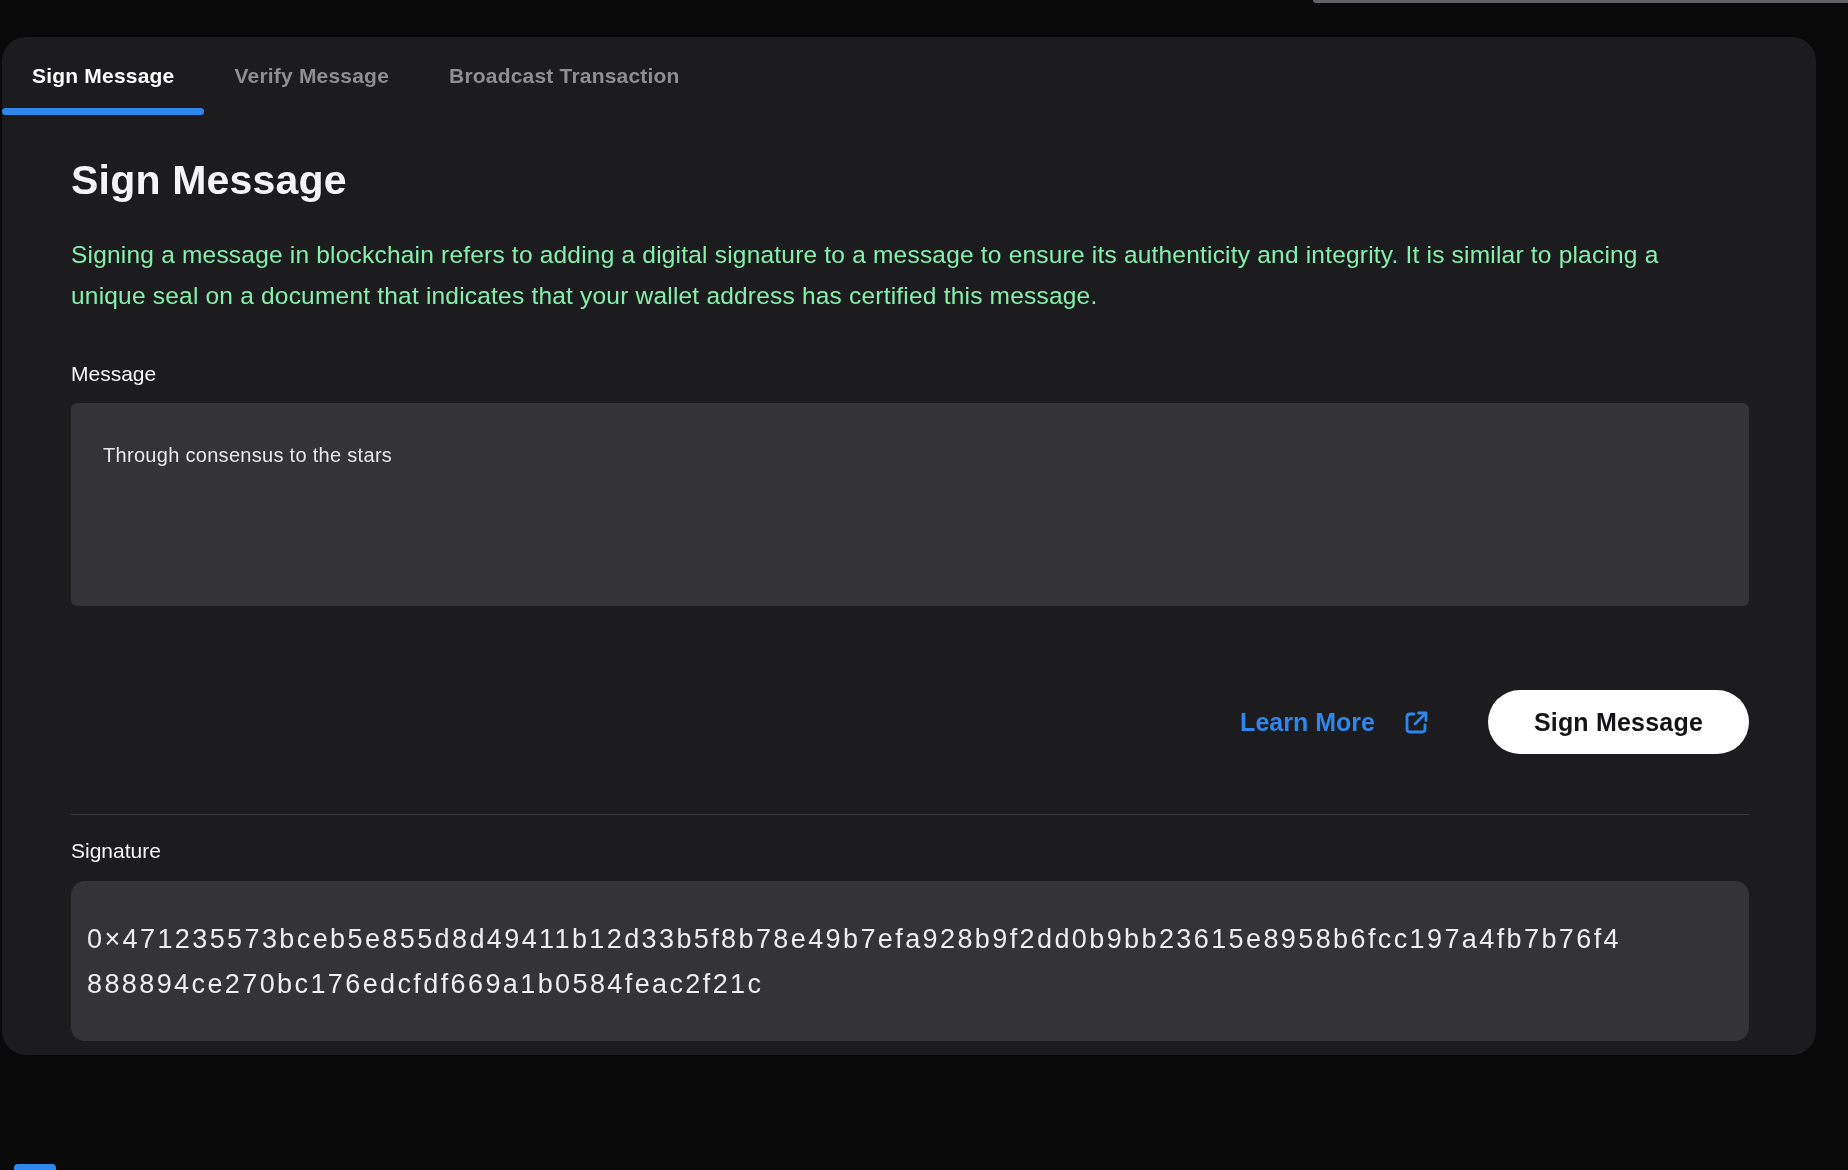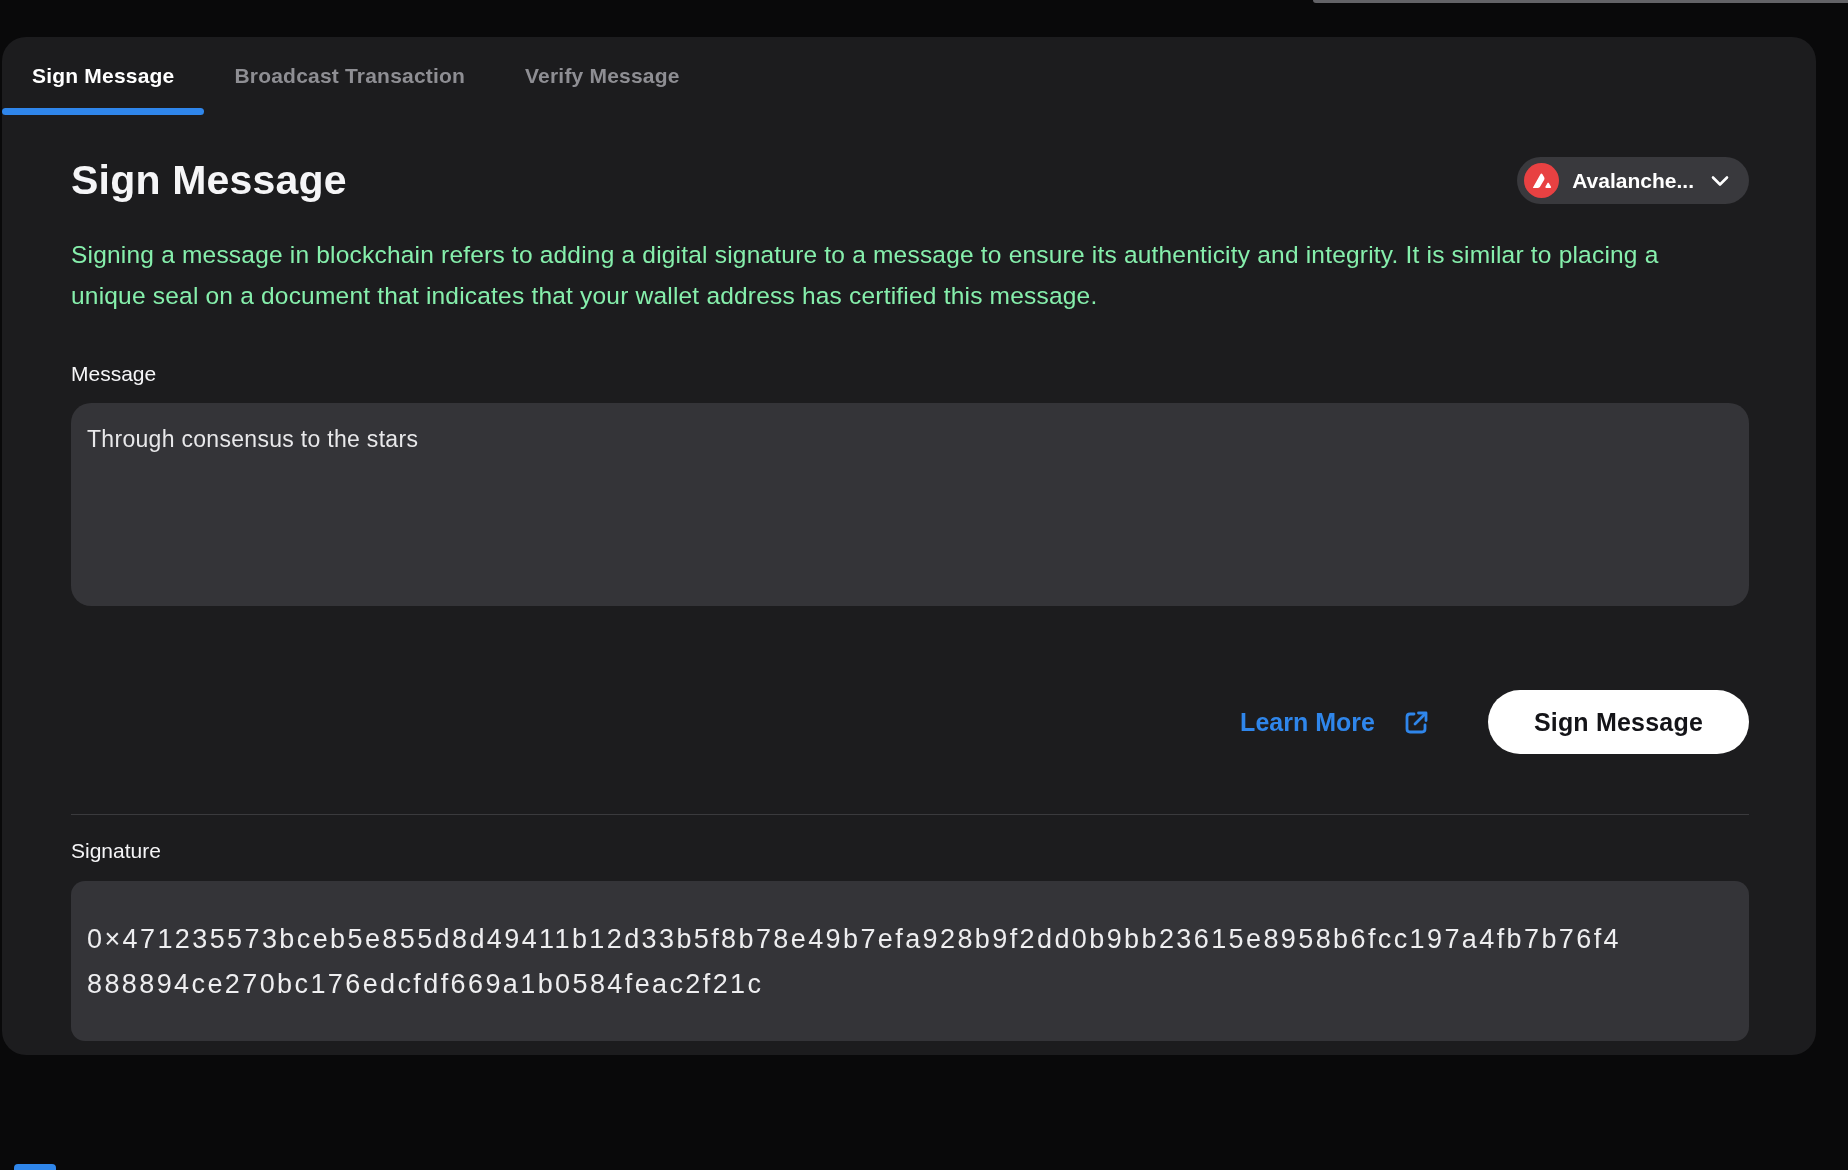--- a/index.html
+++ b/index.html
@@ -56,23 +56,23 @@
 
   .description {
     margin-top: 30px; max-width: 1632px;
     font-size: 24.5px; line-height: 41px; color: #86efac; letter-spacing: .2px;
   }
 
   .field-label { margin-top: 46px; font-size: 21px; font-weight: 400; color: #f5f5f7; }
 
   .message-box {
     margin-top: 17px; width: 1678px; height: 203px; resize: none;
-    background: #343438; border: none; outline: none; border-radius: 20px;
-    padding: 16px; font-family: inherit;
-    font-size: 23px; color: #e8e8ea; letter-spacing: .3px; line-height: 40px;
+    background: #343438; border: none; outline: none; border-radius: 6px;
+    padding: 32px; font-family: inherit;
+    font-size: 20px; color: #e8e8ea; letter-spacing: .3px; line-height: 40px;
   }
 
   .actions-row {
     margin-top: 80px; width: 1678px;
     display: flex; align-items: center; justify-content: flex-end;
   }
   .learn-more {
     display: flex; align-items: center; gap: 28px; cursor: pointer;
     color: #2f86eb; font-size: 25px; font-weight: 700; text-decoration: none;
   }
@@ -100,43 +100,32 @@
 <div class="top-right-line"></div>
 
 <div class="card">
 
   <div class="tabbar">
     <div class="tab active">
       <span>Sign Message</span>
       <div class="tab-indicator"></div>
     </div>
     <div class="tab">
-      <span>Broadcast Transaction</span>
+      <span>Verify Message</span>
     </div>
     <div class="tab">
-      <span>Verify Message</span>
+      <span>Broadcast Transaction</span>
     </div>
   </div>
 
   <div class="content">
 
     <div class="title-row">
       <h1 class="page-title">Sign Message</h1>
 
-      <div class="network-pill">
-        <svg class="network-logo" viewBox="0 0 35 35">
-          <circle cx="17.5" cy="17.5" r="17.5" fill="#e84142"></circle>
-          <path fill="#ffffff" d="M9.1 24.2 L16.6 11.0 C17.0 10.2 17.9 10.2 18.3 11.0 L20.2 14.2 C20.6 15.0 20.6 15.9 20.2 16.7 L16.0 23.8 C15.6 24.5 14.8 24.9 14.0 24.9 L9.8 24.9 C9.1 24.9 8.8 24.8 9.1 24.2 Z"></path>
-          <path fill="#ffffff" d="M22.2 24.9 L26.3 24.9 C27.0 24.9 27.3 24.4 27.0 23.8 L24.9 20.2 C24.5 19.6 23.8 19.6 23.4 20.2 L21.4 23.8 C21.1 24.4 21.5 24.9 22.2 24.9 Z"></path>
-        </svg>
-        <span class="network-name">Avalanche...</span>
-        <svg class="chevron" viewBox="0 0 18 12">
-          <polyline points="2,2.5 9,9.5 16,2.5" fill="none" stroke="#ffffff" stroke-width="2.6" stroke-linecap="round" stroke-linejoin="round"></polyline>
-        </svg>
-      </div>
     </div>
 
     <p class="description">Signing a message in blockchain refers to adding a digital signature to a message to ensure its authenticity and integrity. It is similar to placing a unique seal on a document that indicates that your wallet address has certified this message.</p>
 
     <div class="field-label">Message</div>
     <textarea class="message-box" spellcheck="false" style="">Through consensus to the stars</textarea>
 
     <div class="actions-row">
       <a class="learn-more" href="#">
         <span>Learn More</span>

